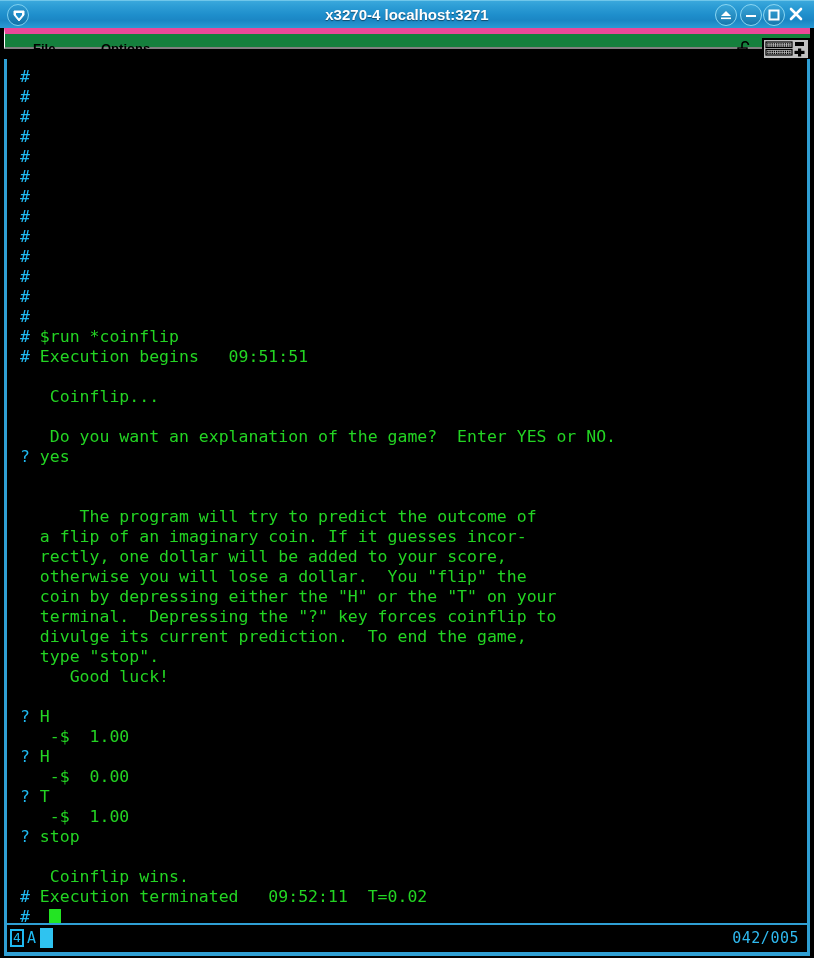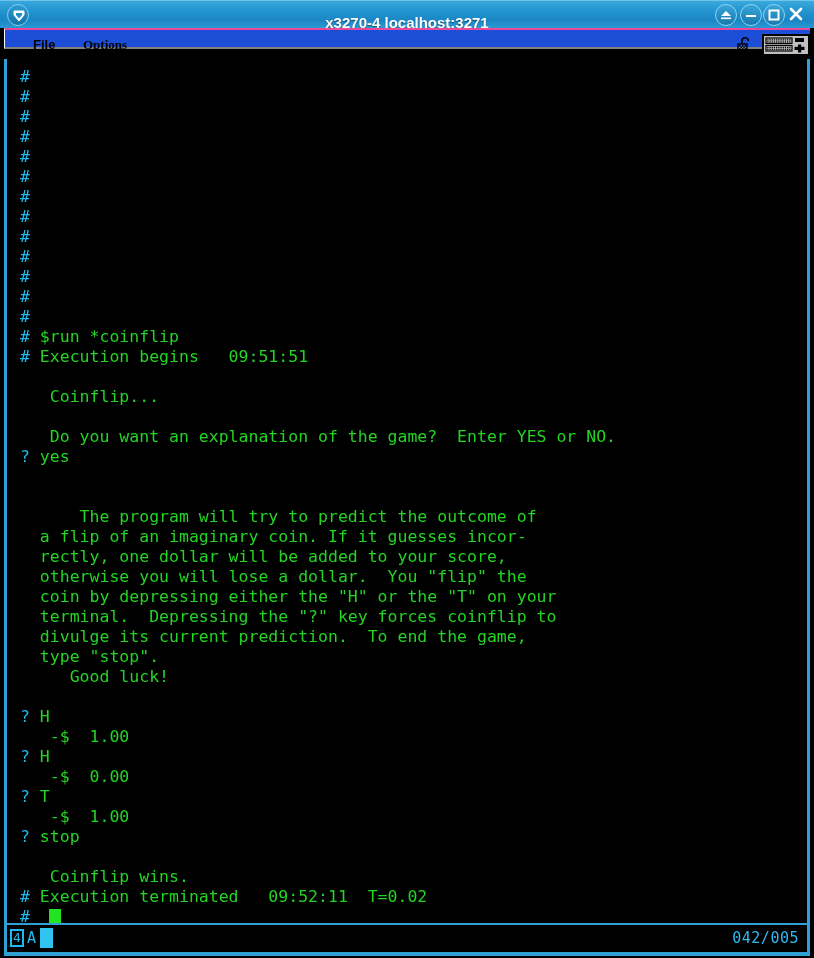--- a/index.html
+++ b/index.html
@@ -30,21 +30,21 @@
     left: 0; top: 0;
     width: 814px;
     height: 28px;
     background: linear-gradient(to bottom,
         #3aa8dc 0%, #2e9ed6 18%, #1f8fcc 50%, #1b86c4 72%, #2a9ad4 100%);
     border-top: 1px solid #6fc6ea;
     box-sizing: border-box;
   }
   #title-text {
     position: absolute;
-    left: 0; top: 8px;
+    left: 0; top: 0;
     width: 814px;
     height: 28px;
     line-height: 28px;
     text-align: center;
     color: #ffffff;
     font-size: 15px;
     font-weight: bold;
     font-family: "Liberation Sans", sans-serif;
     letter-spacing: 0px;
     text-shadow: 0 1px 1px rgba(0,0,0,0.45);
@@ -74,39 +74,39 @@
   #btn-min   { left: 740px; }
   #btn-max   { left: 763px; }
   #btn-close { left: 786px; background: none; border: none; }
 
   
   #menubar {
     position: absolute;
     left: 4px; top: 28px;
     width: 806px;
     height: 21px;
-    background: #1d4ed8;
-    border-top: 2px solid #ec4899;
+    background: #15803d;
+    border-top: 6px solid #ec4899;
     border-left: 1px solid #ffffff;
     border-bottom: 2px solid #808080;
     box-sizing: border-box;
   }
   .menu-item {
     position: absolute;
     top: 5px;
     height: 20px;
     line-height: 20px;
     color: #000000;
     font-size: 13px;
     font-weight: bold;
     font-family: "Liberation Sans", sans-serif;
     padding: 0 6px;
   }
   #menu-file { left: 22px; }
-  #menu-options { left: 72px; font-family: Liberation Serif, serif; }
+  #menu-options { left: 90px; }
 
   #lock-icon-wrap {
     position: absolute;
     left: 730px; top: 4px;
     width: 22px; height: 22px;
   }
   #kbd-icon-wrap {
     position: absolute;
     left: 757px; top: 4px;
     width: 48px; height: 22px;

